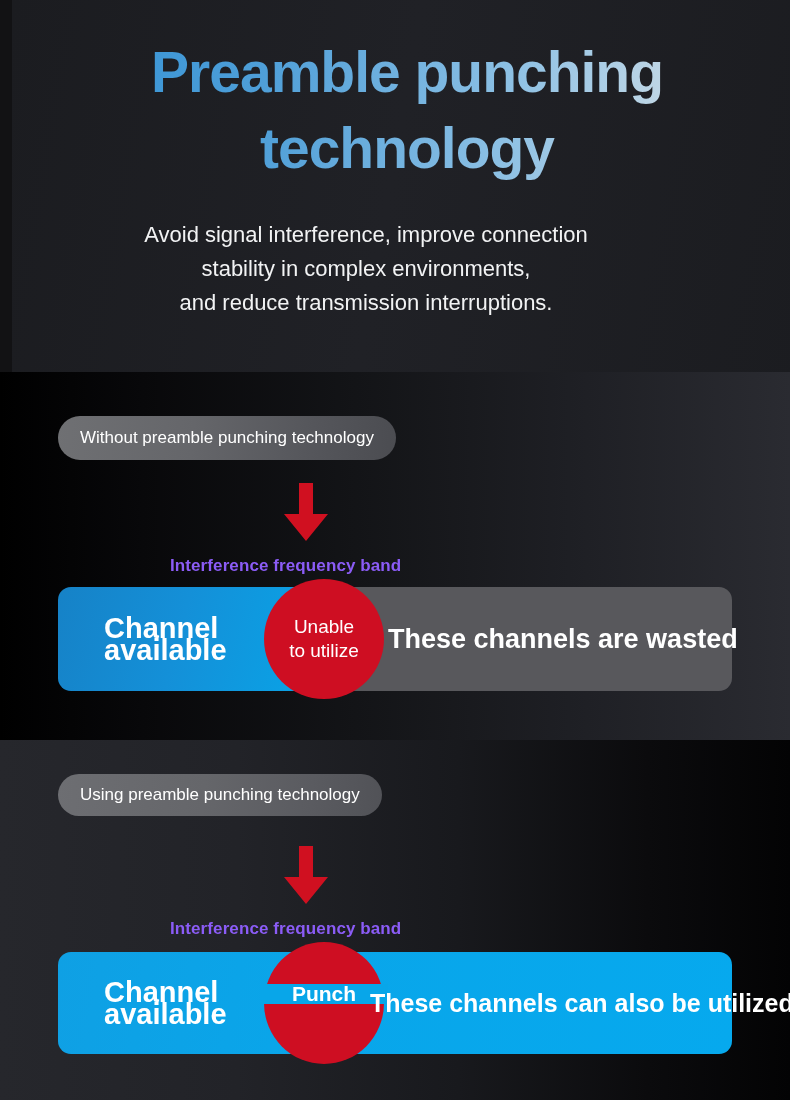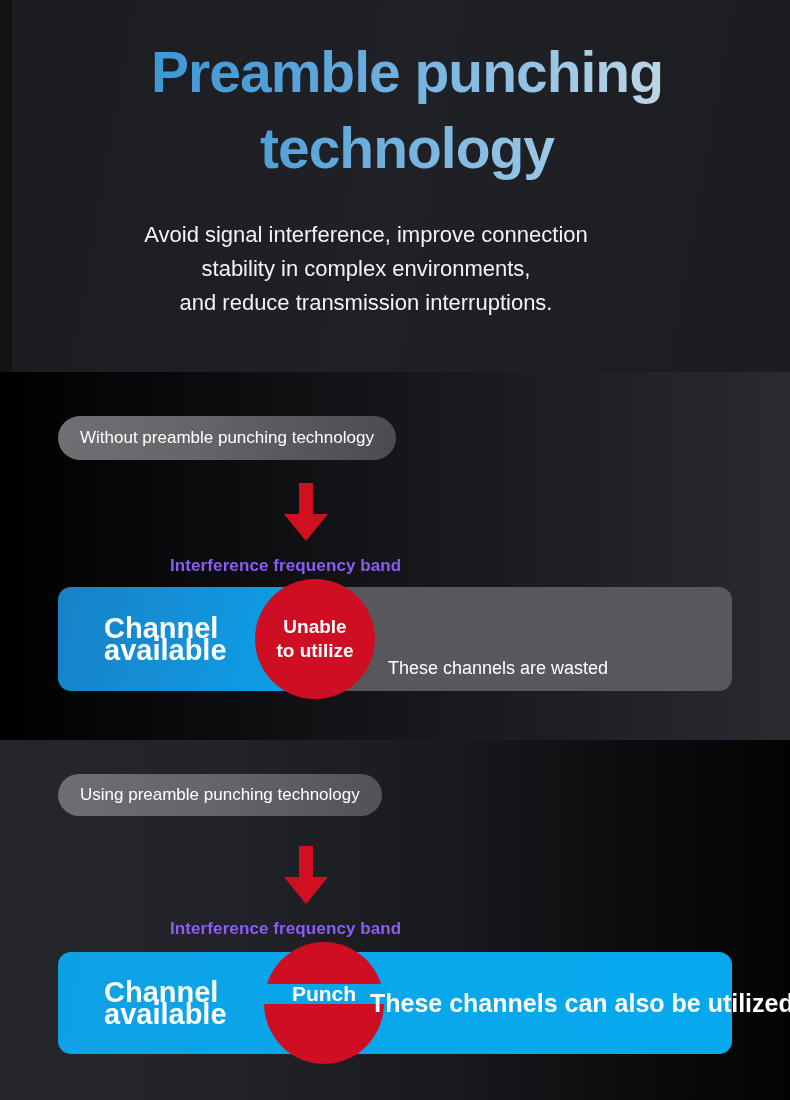--- a/index.html
+++ b/index.html
@@ -165,50 +165,49 @@
     top: 50%;
     transform: translateY(-50%);
     font-size: 29px;
     font-weight: 700;
     line-height: 22px;
   }
   .txt-wasted {
     left: 330px;
     top: 50%;
     transform: translateY(-50%);
-    font-size: 18px;
-    font-weight: 400;
-    white-space: nowrap;
-    margin-top: 29px;
+    font-size: 27px;
+    font-weight: 700;
+    white-space: nowrap;
   }
   .txt-utilized {
     left: 312px;
     top: 50%;
     transform: translateY(-50%);
     font-size: 25px;
     font-weight: 700;
     white-space: nowrap;
   }
 
   
   .circle-unable {
     position: absolute;
-    left: 197px;
+    left: 206px;
     top: -8px;
     width: 120px;
     height: 120px;
     border-radius: 50%;
     background: #ce0e22;
     display: flex;
     flex-direction: column;
     align-items: center;
     justify-content: center;
     color: #ffffff;
     font-size: 19px;
-    font-weight: 700;
+    font-weight: 400;
     line-height: 24px;
     text-align: center;
     white-space: pre-line;
   }
 
   .punch-wrap {
     position: absolute;
     left: 206px;
     top: -10px;
     width: 120px;

